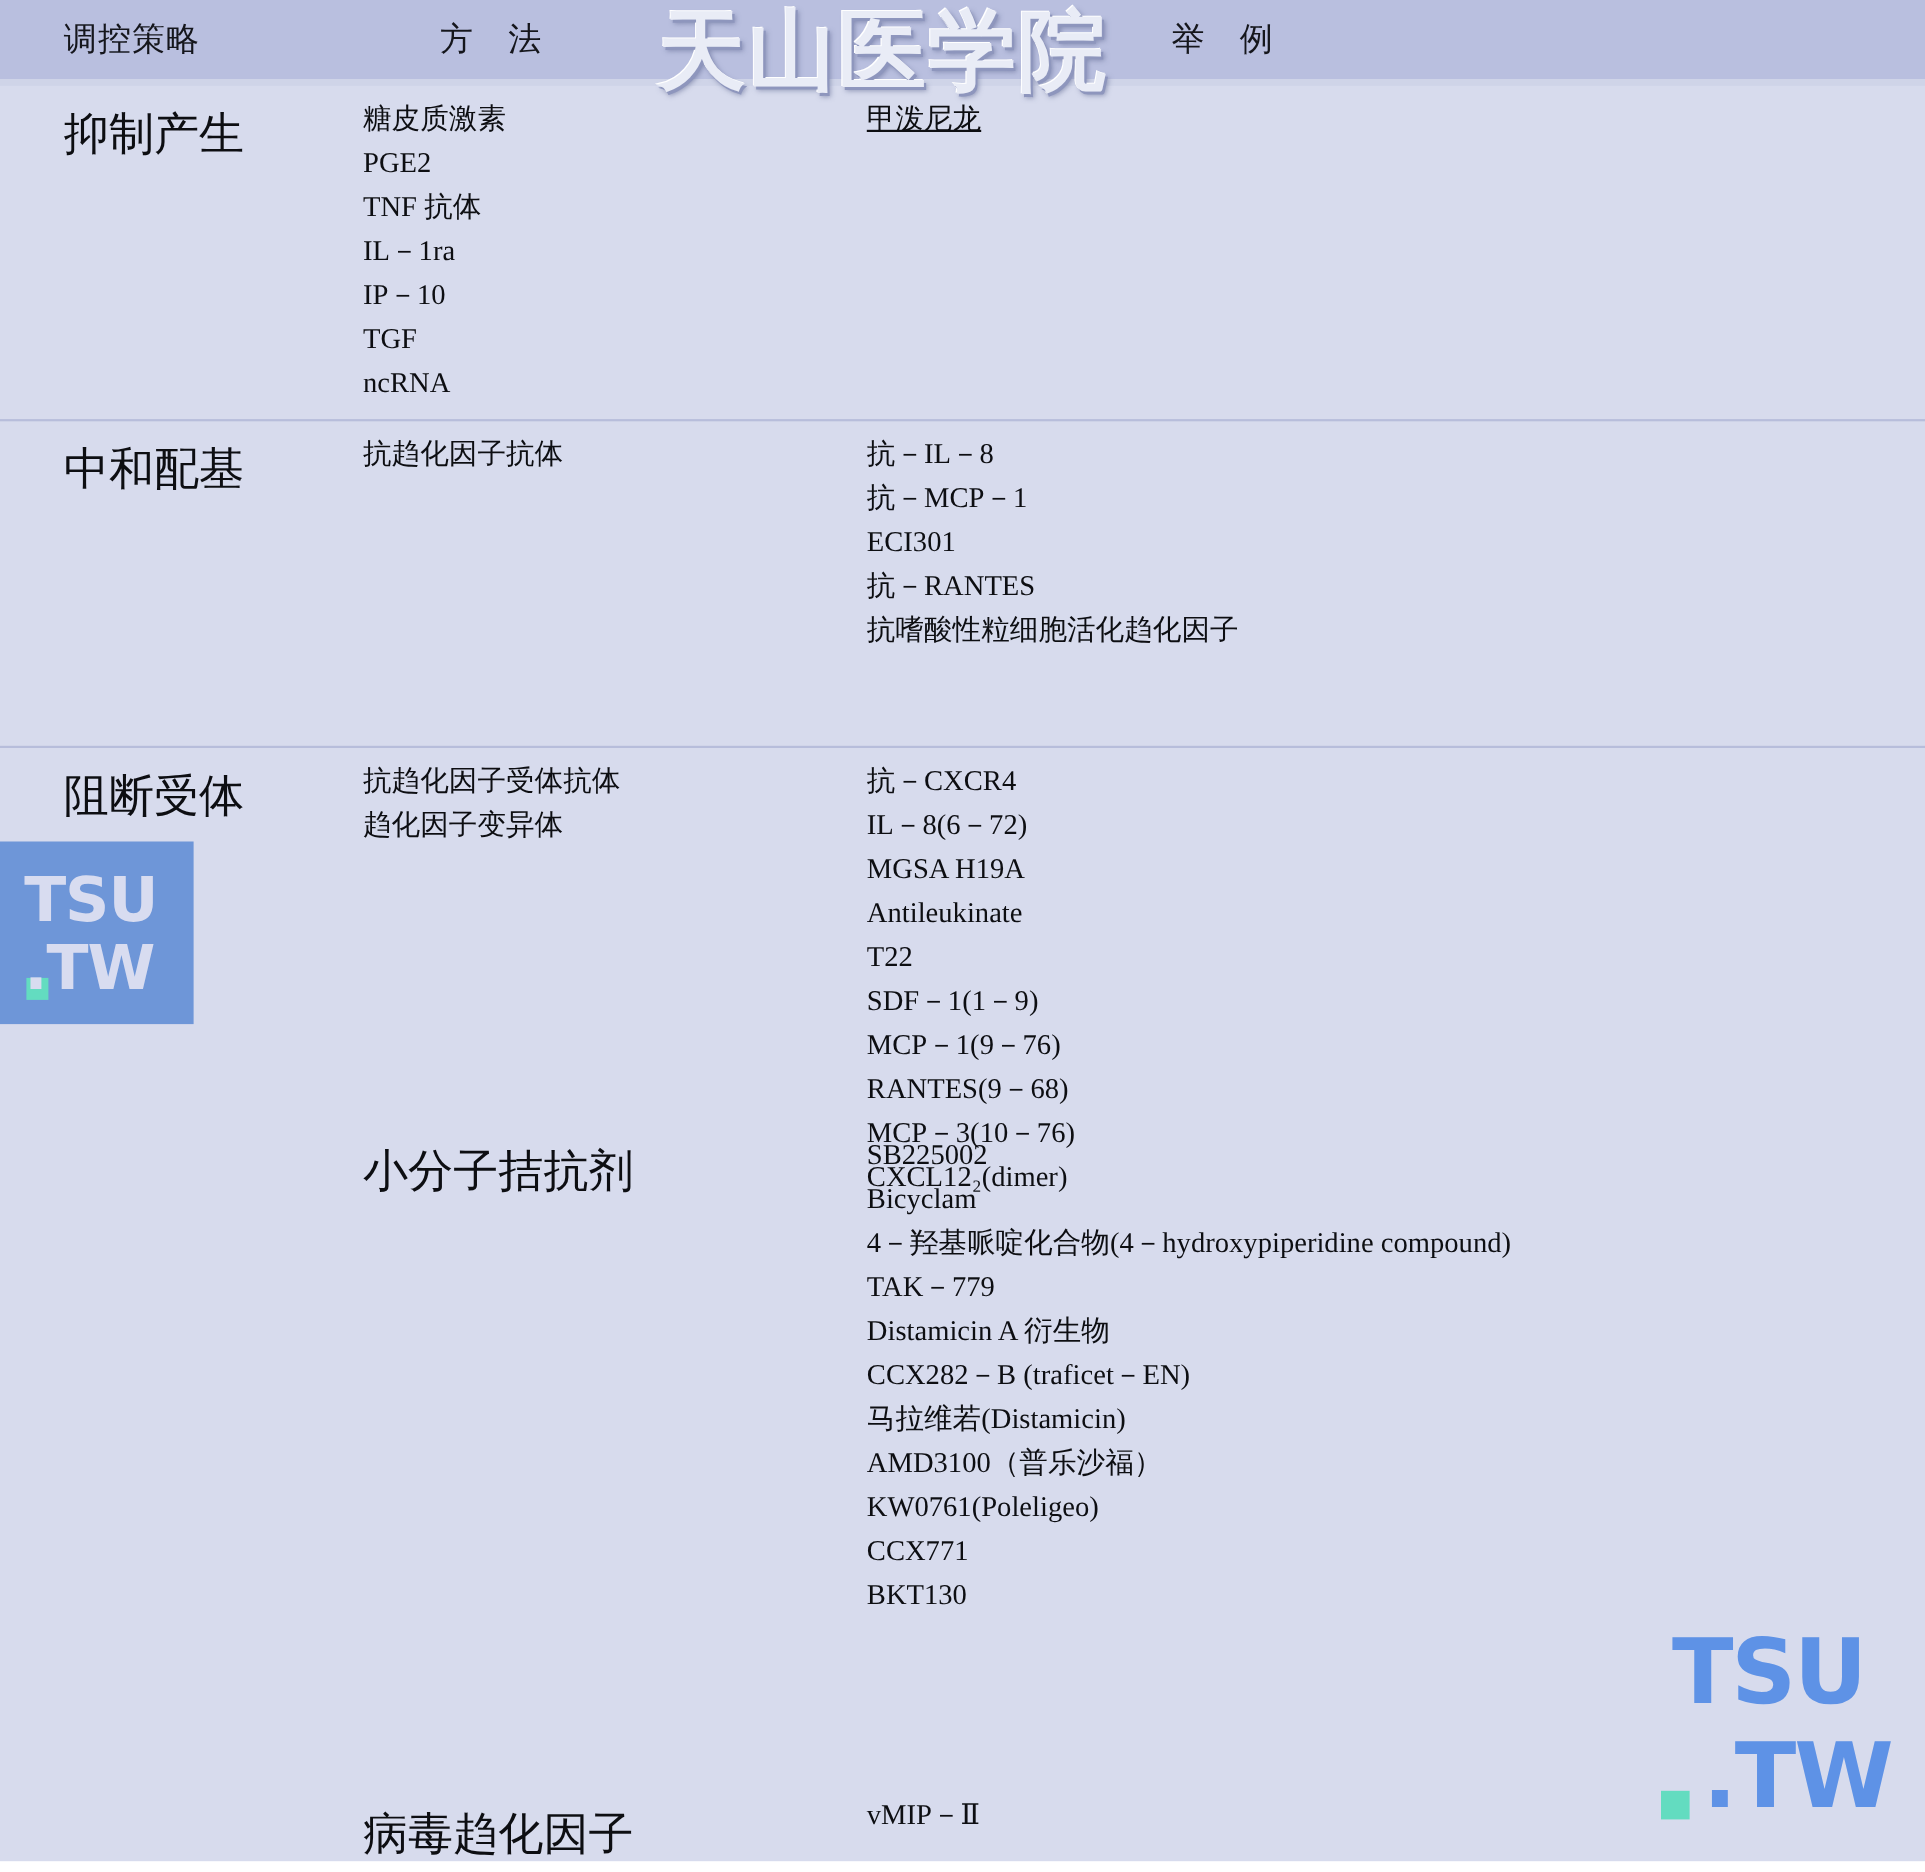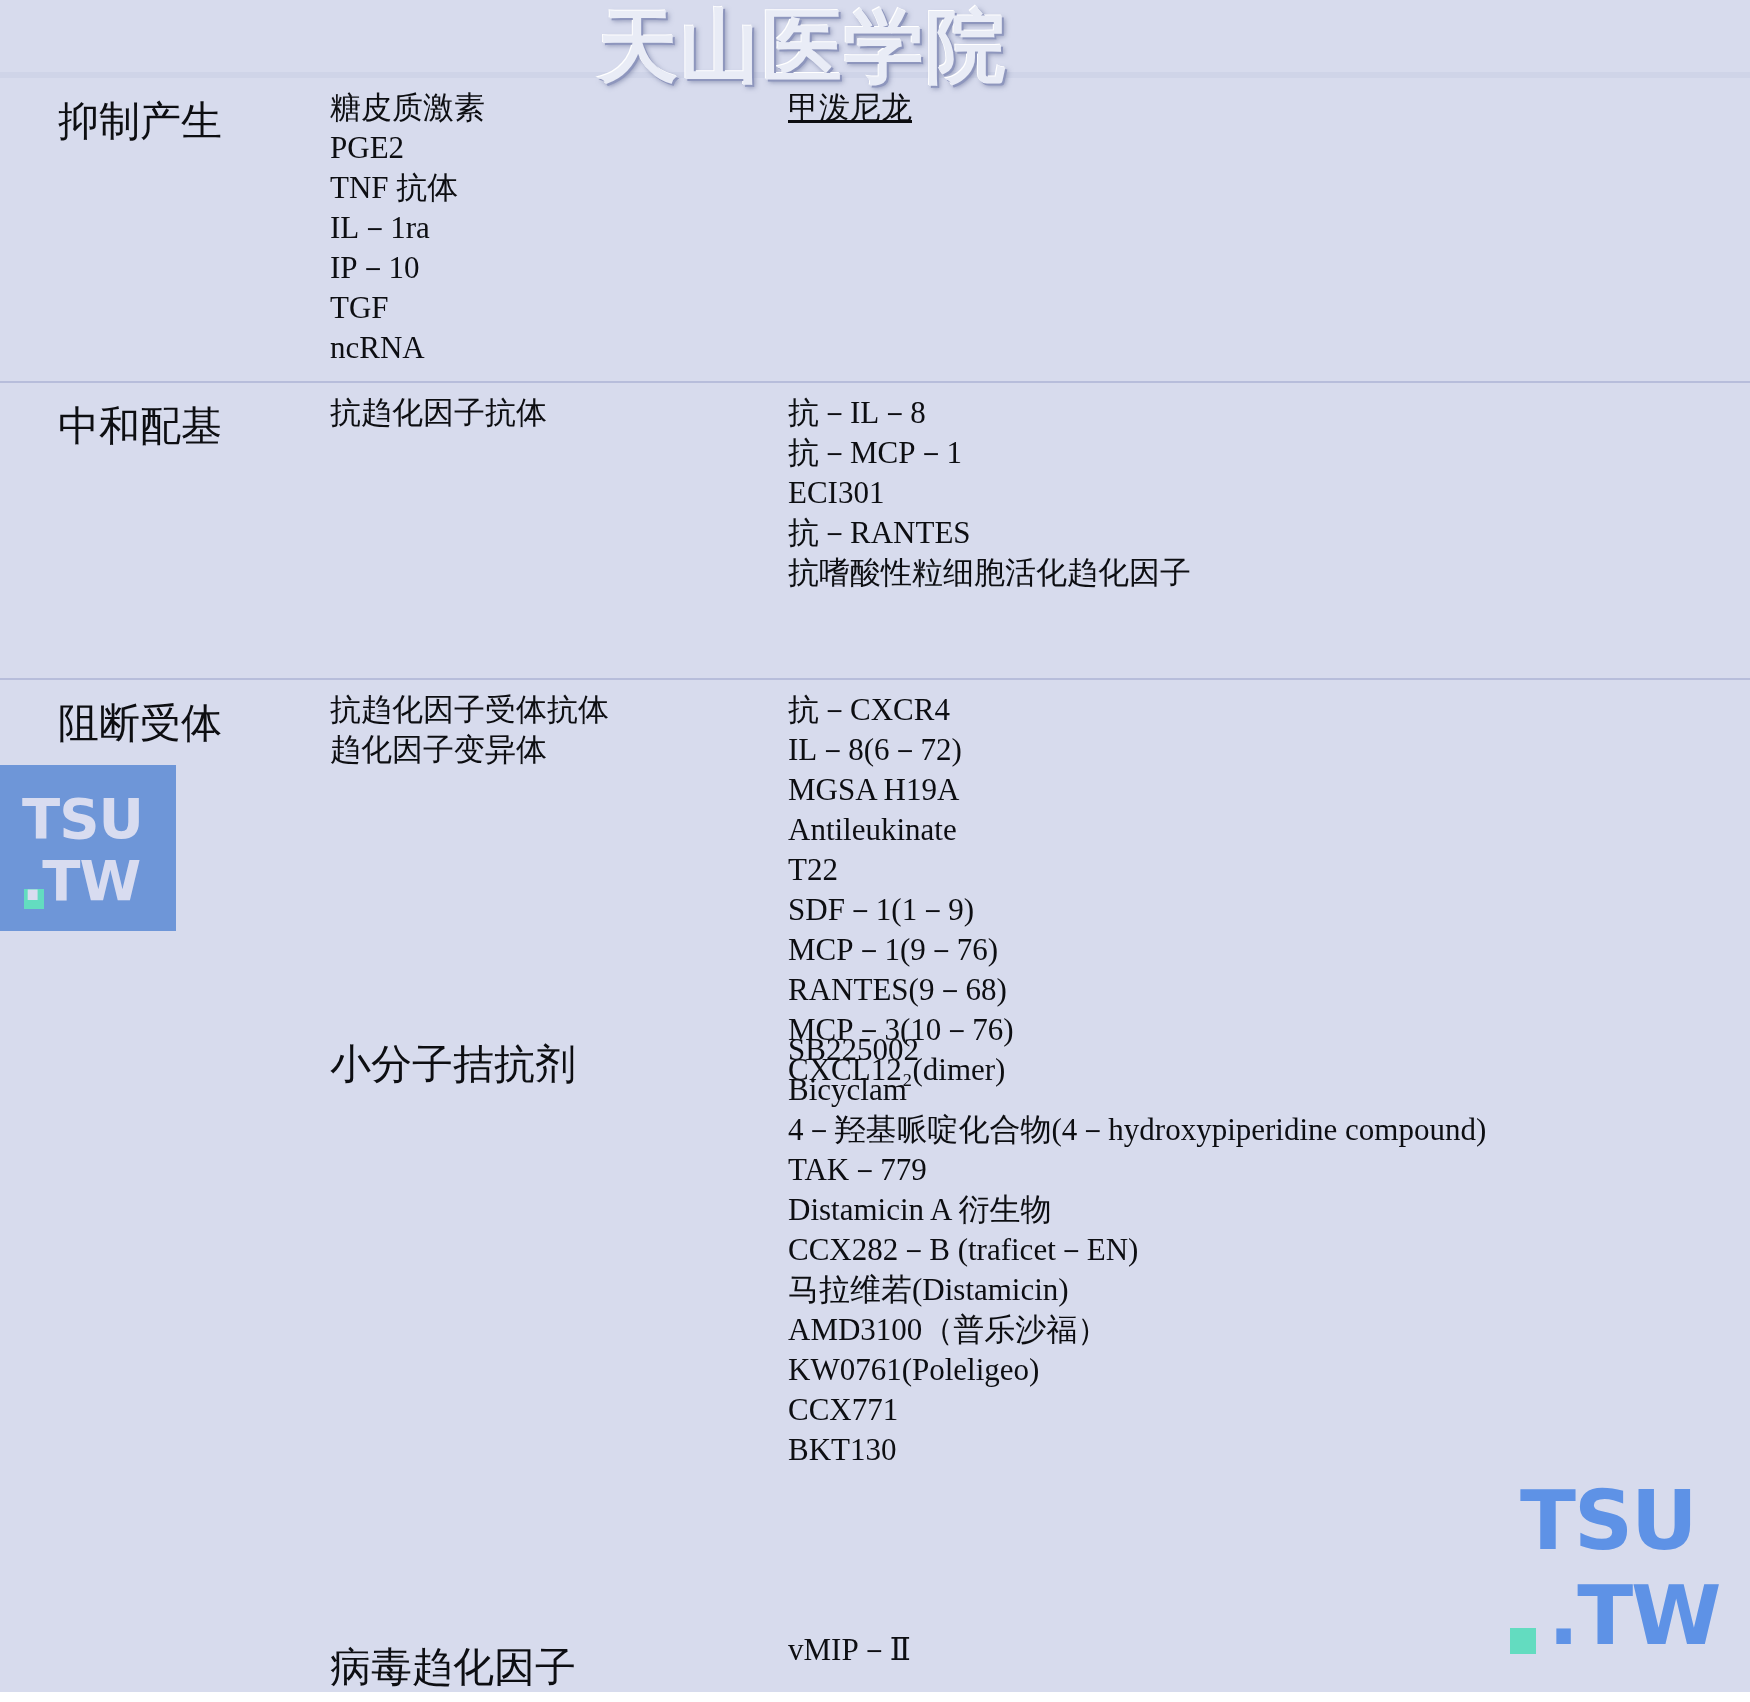--- a/index.html
+++ b/index.html
@@ -40,21 +40,21 @@
     position:absolute;left:0;width:1750px;height:2px;
     background:#b7bddb;
   }
   .cell{
     position:absolute;
     font-size:41px;color:#0d0e12;
     white-space:nowrap;
   }
   .lines{
     position:absolute;
-    font-size:31px;color:#0d0e12;
+    font-size:26px;color:#0d0e12;
   }
   .lines div{
     height:40px;line-height:40px;white-space:nowrap;
   }
   .c1{left:58px;}
   .c2{left:330px;}
   .c3{left:788px;}
 
   
   #wm-top{
@@ -115,20 +115,25 @@
   #bottom-edge{
     position:absolute;left:0;top:1692px;width:1750px;height:10px;
     background:#ffffff;
   }
 </style>
 </head>
 <body>
 
 <div id="page">
 
+  <div id="header">
+    <div class="hcell" id="h-col1">调控策略</div>
+    <div class="hcell" id="h-col2">方　法</div>
+    <div class="hcell" id="h-col3">举　例</div>
+  </div>
   <div id="header-gap"></div>
 
   <div id="wm-top">天山医学院</div>
 
   <div class="row" style="top:78px;height:305px;">
     <div class="cell c1" style="top:16px;">抑制产生</div>
 
     <div class="lines c2" style="top:10px;">
       <div>糖皮质激素</div>
       <div>PGE2</div>

